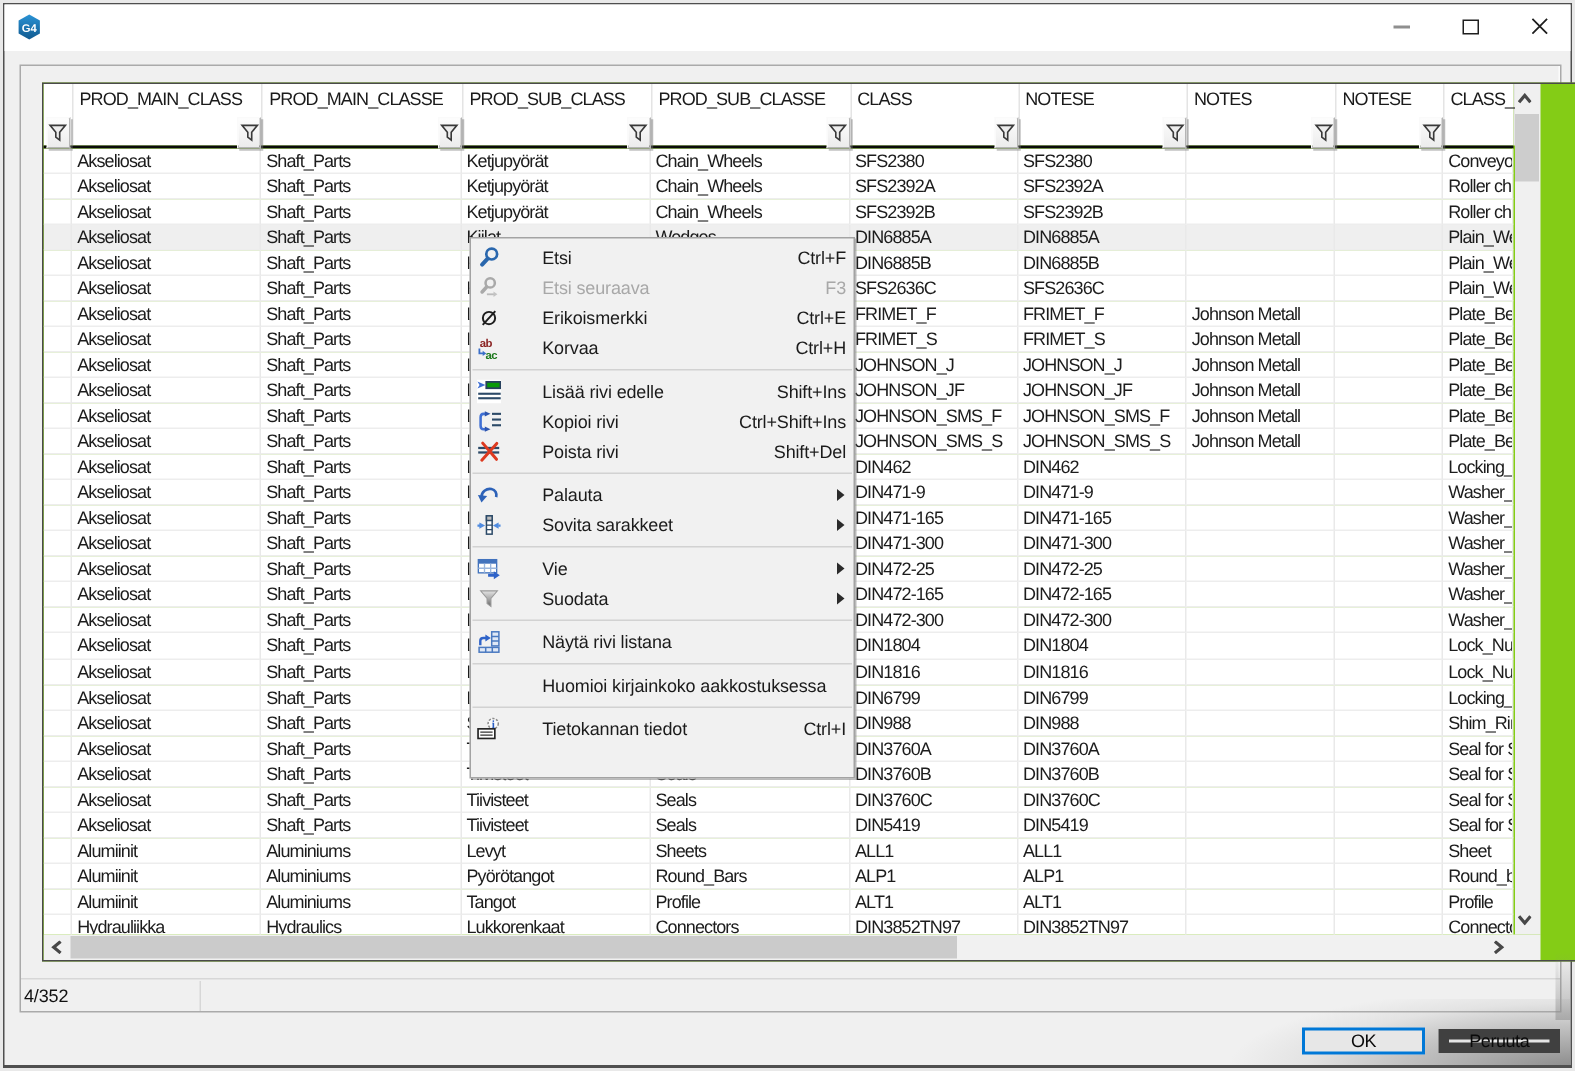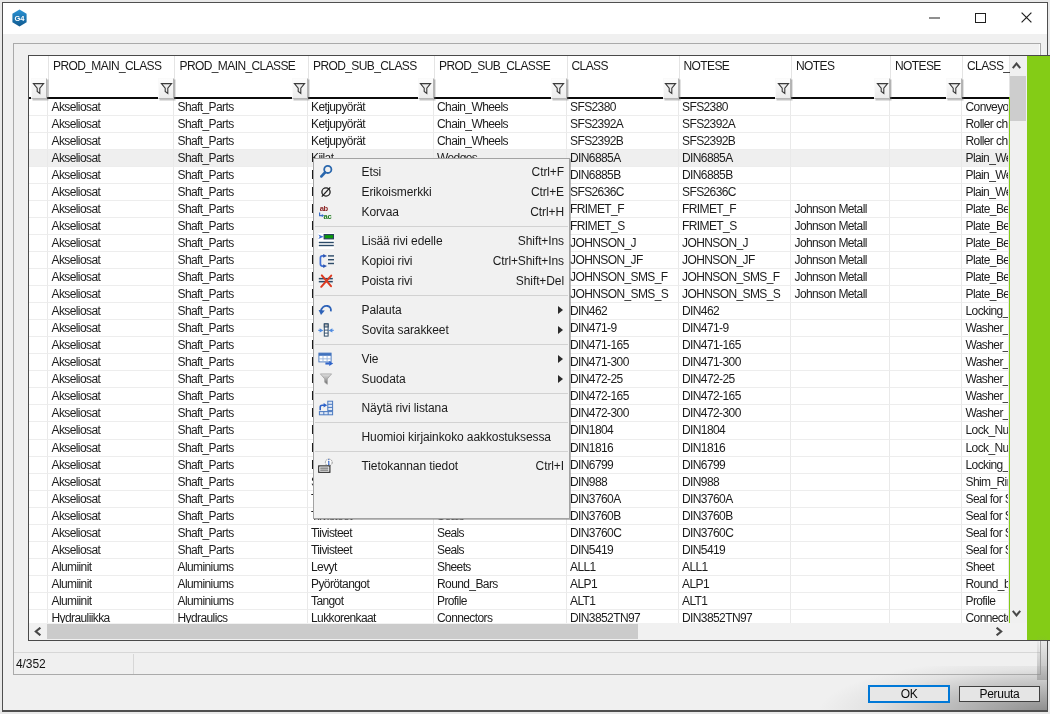--- a/index.html
+++ b/index.html
@@ -26,21 +26,21 @@
 #vsb { left:981px; top:0; width:17px; height:567px; background:#f0f0f0; position:absolute; }
 #vsb .thumb { position:absolute; left:0px; top:20px; width:15.5px; height:44.5px; background:#cdcdcd; }
 #hsb { left:0; top:567px; width:998px; height:17px; background:#f1f1f1; position:absolute; }
 #hsb .thumb { position:absolute; left:18px; top:0.5px; width:591px; height:15px; background:#cbcbcb; }
 .chev { position:absolute; }
 #status { left:0px; top:608px; width:1026px; height:22px; border-top:1px solid #d7d7d7; position:absolute; background:#f0f0f0; }
 #status .txt { position:absolute; left:2px; top:3.5px; font-size:12px; letter-spacing:-0.1px; color:#111; }
 #status .sep { position:absolute; left:119px; top:1px; width:1px; height:20px; background:#d7d7d7; }
 .btn { position:absolute; font-size:12px; letter-spacing:-0.3px; color:#0a0a0a; display:flex; align-items:center; justify-content:center; }
 #okbtn { left:865px; top:682px; width:82px; height:17.5px; background:#e7e7e7; border:2px solid #0078d7; }
-#cancelbtn { left:956px; top:682.5px; width:81px; height:16.5px; background:#e5e5e5; border:1px solid #404040; }
+#cancelbtn { left:956px; top:682.5px; width:81px; height:16.5px; background:#e5e5e5; border:7px solid #404040; }
 #marble1 { right:0; bottom:0; width:280px; height:44px; background:radial-gradient(ellipse 260px 62px at 102% 105%, rgba(120,120,120,.85), rgba(148,148,148,.5) 45%, rgba(180,180,180,.22) 70%, rgba(220,220,220,0) 90%); }
 #marble2 { right:0; bottom:30px; width:10px; height:45px; background:linear-gradient(rgba(160,160,160,0), rgba(140,140,140,.55)); }
 #menu { left:310px; top:155px; width:257px; height:360.5px; background:#f1f1f1; border:1px solid #a3a3a3; box-shadow:1px 1px 0 rgba(130,130,130,0.55); position:absolute; }
 #menu .mi { position:relative; height:20px; }
 #menu .mi .hlband { position:absolute; left:22.5px; right:1px; top:2.5px; bottom:2.5px; background:#cbe6f8; }
 #menu .mi .ic { position:absolute; left:4px; top:2px; width:16px; height:16px; }
 #menu .mi .lb { position:absolute; left:25.5px; top:3px; font-size:12px; letter-spacing:-0.1px; color:#1b1b1b; white-space:nowrap;margin-left:22px; }
 #menu .mi .sc { position:absolute; right:5px; top:3px; font-size:12px; letter-spacing:-0.1px; color:#1b1b1b; }
 #menu .mi.dis .lb, #menu .mi.dis .sc { color:#a8a8a8; }
 #menu .ms { height:9px; position:relative; }
@@ -543,20 +543,30 @@
   <div id="menu">
     <div class="pad"></div>
     <div class="mi ">
         <span class="ic"><svg width="16" height="16" viewBox="0 0 16 16">
             <circle cx="9.8" cy="5.4" r="3.6" fill="none" stroke="#2a67ad" stroke-width="1.8"></circle>
             <path d="M7.1 8.4 L3.4 12.4" stroke="#2a67ad" stroke-width="2.7" stroke-linecap="round"></path>
           </svg></span>
         <span class="lb">Etsi</span>
         <span class="sc">Ctrl+F</span>
       </div>
+    <div class="mi dis">
+        <span class="ic"><svg width="16" height="16" viewBox="0 0 16 16">
+            <circle cx="8.8" cy="4.6" r="3.1" fill="none" stroke="#a9a9a9" stroke-width="1.7"></circle>
+            <path d="M6.4 7.4 L3.4 10.6" stroke="#a9a9a9" stroke-width="2.4" stroke-linecap="round"></path>
+            <path d="M6.6 12.2 H11.6" fill="none" stroke="#bbbbbb" stroke-width="1.2"></path>
+            <polygon points="11,10.4 13.6,12.2 11,14" fill="#c3c3c3"></polygon>
+          </svg></span>
+        <span class="lb">Etsi seuraava</span>
+        <span class="sc">F3</span>
+      </div>
     <div class="mi ">
         <span class="ic"><svg width="16" height="16" viewBox="0 0 16 16">
             <circle cx="8" cy="8" r="4.1" fill="none" stroke="#1d1d1d" stroke-width="1.3"></circle>
             <path d="M3.8 12.6 L12.2 3.4" stroke="#1d1d1d" stroke-width="1.3"></path>
           </svg></span>
         <span class="lb">Erikoismerkki</span>
         <span class="sc">Ctrl+E</span>
       </div>
     <div class="mi ">
         <span class="ic"><svg width="16" height="16" viewBox="0 0 16 16">

